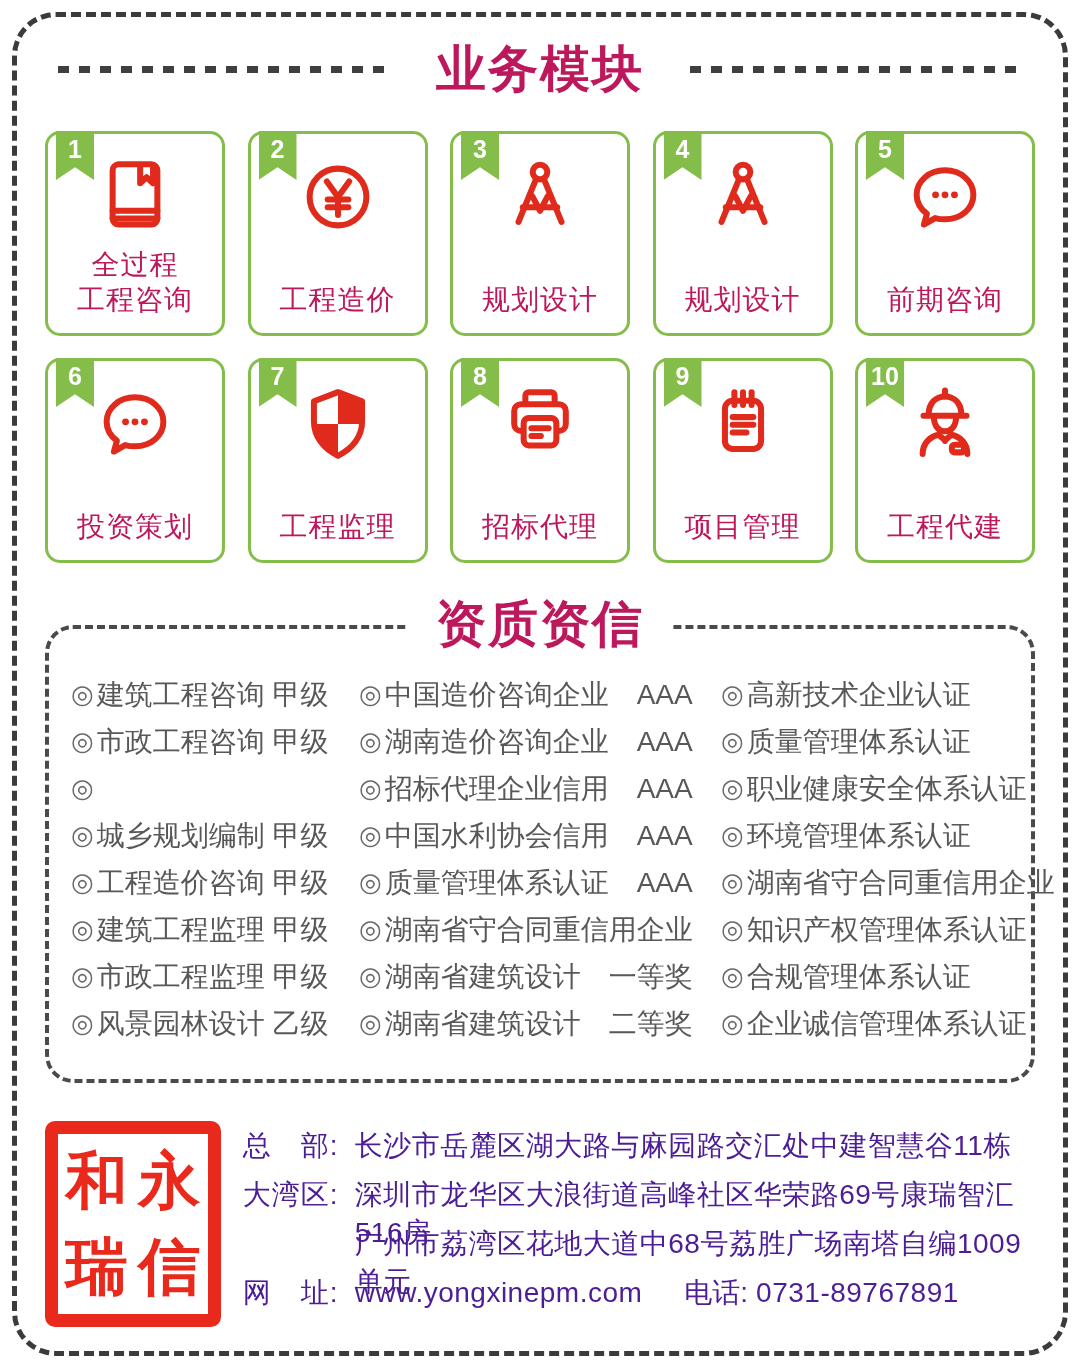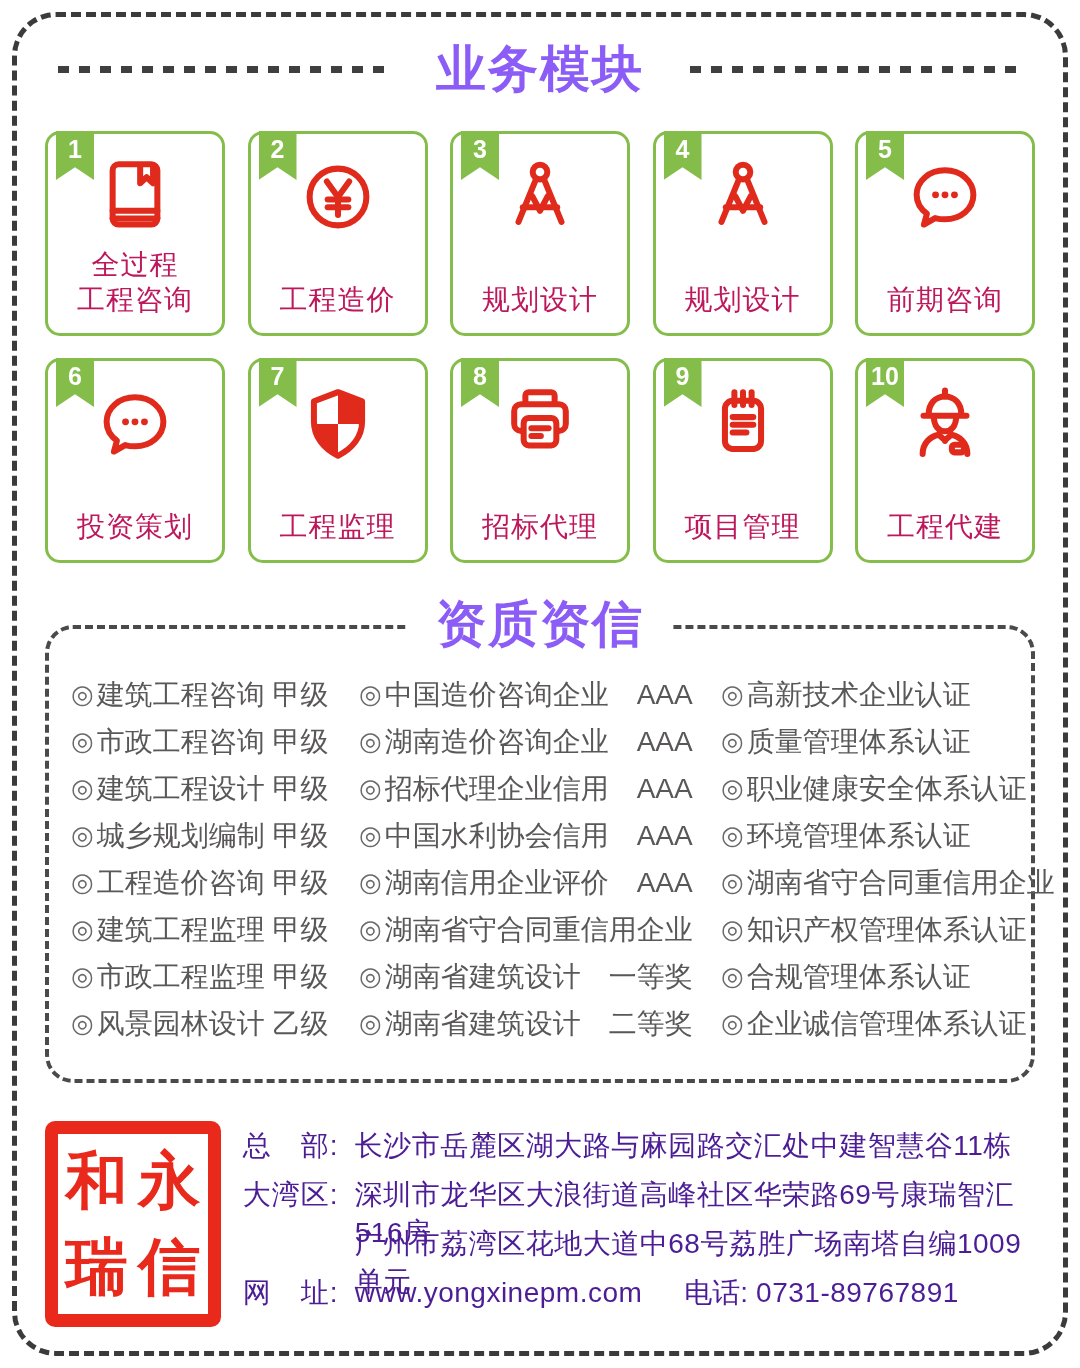--- a/index.html
+++ b/index.html
@@ -6,21 +6,21 @@
   html,body { background:#ffffff; }
   body { font-family:"Liberation Sans","DejaVu Sans",sans-serif; }
   .page { position:relative; width:1080px; height:1368px; background:#ffffff; overflow:hidden; }
   .page-border { position:absolute; left:12px; top:12px; right:12px; bottom:12px;
     border:5px dashed #3b3b3b; border-radius:44px; pointer-events:none; }
 
   
   .sec-header { display:flex; align-items:center; justify-content:center; gap:46px; margin:36px 58px 0; }
   .dash-line { flex:1; height:7px;
     background:repeating-linear-gradient(90deg,#3f3f3f 0 11px,transparent 11px 21px); }
-  .sec-title { font-size:50px; font-weight:bold; color:#8b5cf6; letter-spacing:2px; white-space:nowrap; }
+  .sec-title { font-size:50px; font-weight:bold; color:#be185d; letter-spacing:2px; white-space:nowrap; }
 
   
   .cards-row { display:grid; grid-template-columns:repeat(5,180px); justify-content:space-between;
     margin:0 45px; }
   .cards-row.r1 { margin-top:28px; }
   .cards-row.r2 { margin-top:22px; }
   .card { position:relative; height:205px; background:#ffffff; border:3px solid #84bd4a; border-radius:15px; }
   .tab { position:absolute; top:-3px; left:8px; width:38px; height:49px; background:#84bd4a;
     clip-path:polygon(0 0,100% 0,100% 100%,50% 74%,0 100%);
     display:flex; justify-content:center; color:#ffffff; font-size:25px; font-weight:600; padding-top:4px; }
@@ -238,21 +238,20 @@
           <div class="q-item">
               <span class="q-bullet">◎</span>
               <span>建筑工程咨询 甲级</span>
             </div>
           <div class="q-item">
               <span class="q-bullet">◎</span>
               <span>市政工程咨询 甲级</span>
             </div>
           <div class="q-item">
               <span class="q-bullet">◎</span>
-              <span>建筑工程设计 甲级</span>
             </div>
           <div class="q-item">
               <span class="q-bullet">◎</span>
               <span>城乡规划编制 甲级</span>
             </div>
           <div class="q-item">
               <span class="q-bullet">◎</span>
               <span>工程造价咨询 甲级</span>
             </div>
           <div class="q-item">
@@ -281,21 +280,21 @@
           <div class="q-item">
               <span class="q-bullet">◎</span>
               <span>招标代理企业信用　AAA</span>
             </div>
           <div class="q-item">
               <span class="q-bullet">◎</span>
               <span>中国水利协会信用　AAA</span>
             </div>
           <div class="q-item">
               <span class="q-bullet">◎</span>
-              <span>湖南信用企业评价　AAA</span>
+              <span>质量管理体系认证　AAA</span>
             </div>
           <div class="q-item">
               <span class="q-bullet">◎</span>
               <span>湖南省守合同重信用企业</span>
             </div>
           <div class="q-item">
               <span class="q-bullet">◎</span>
               <span>湖南省建筑设计　一等奖</span>
             </div>
           <div class="q-item">

